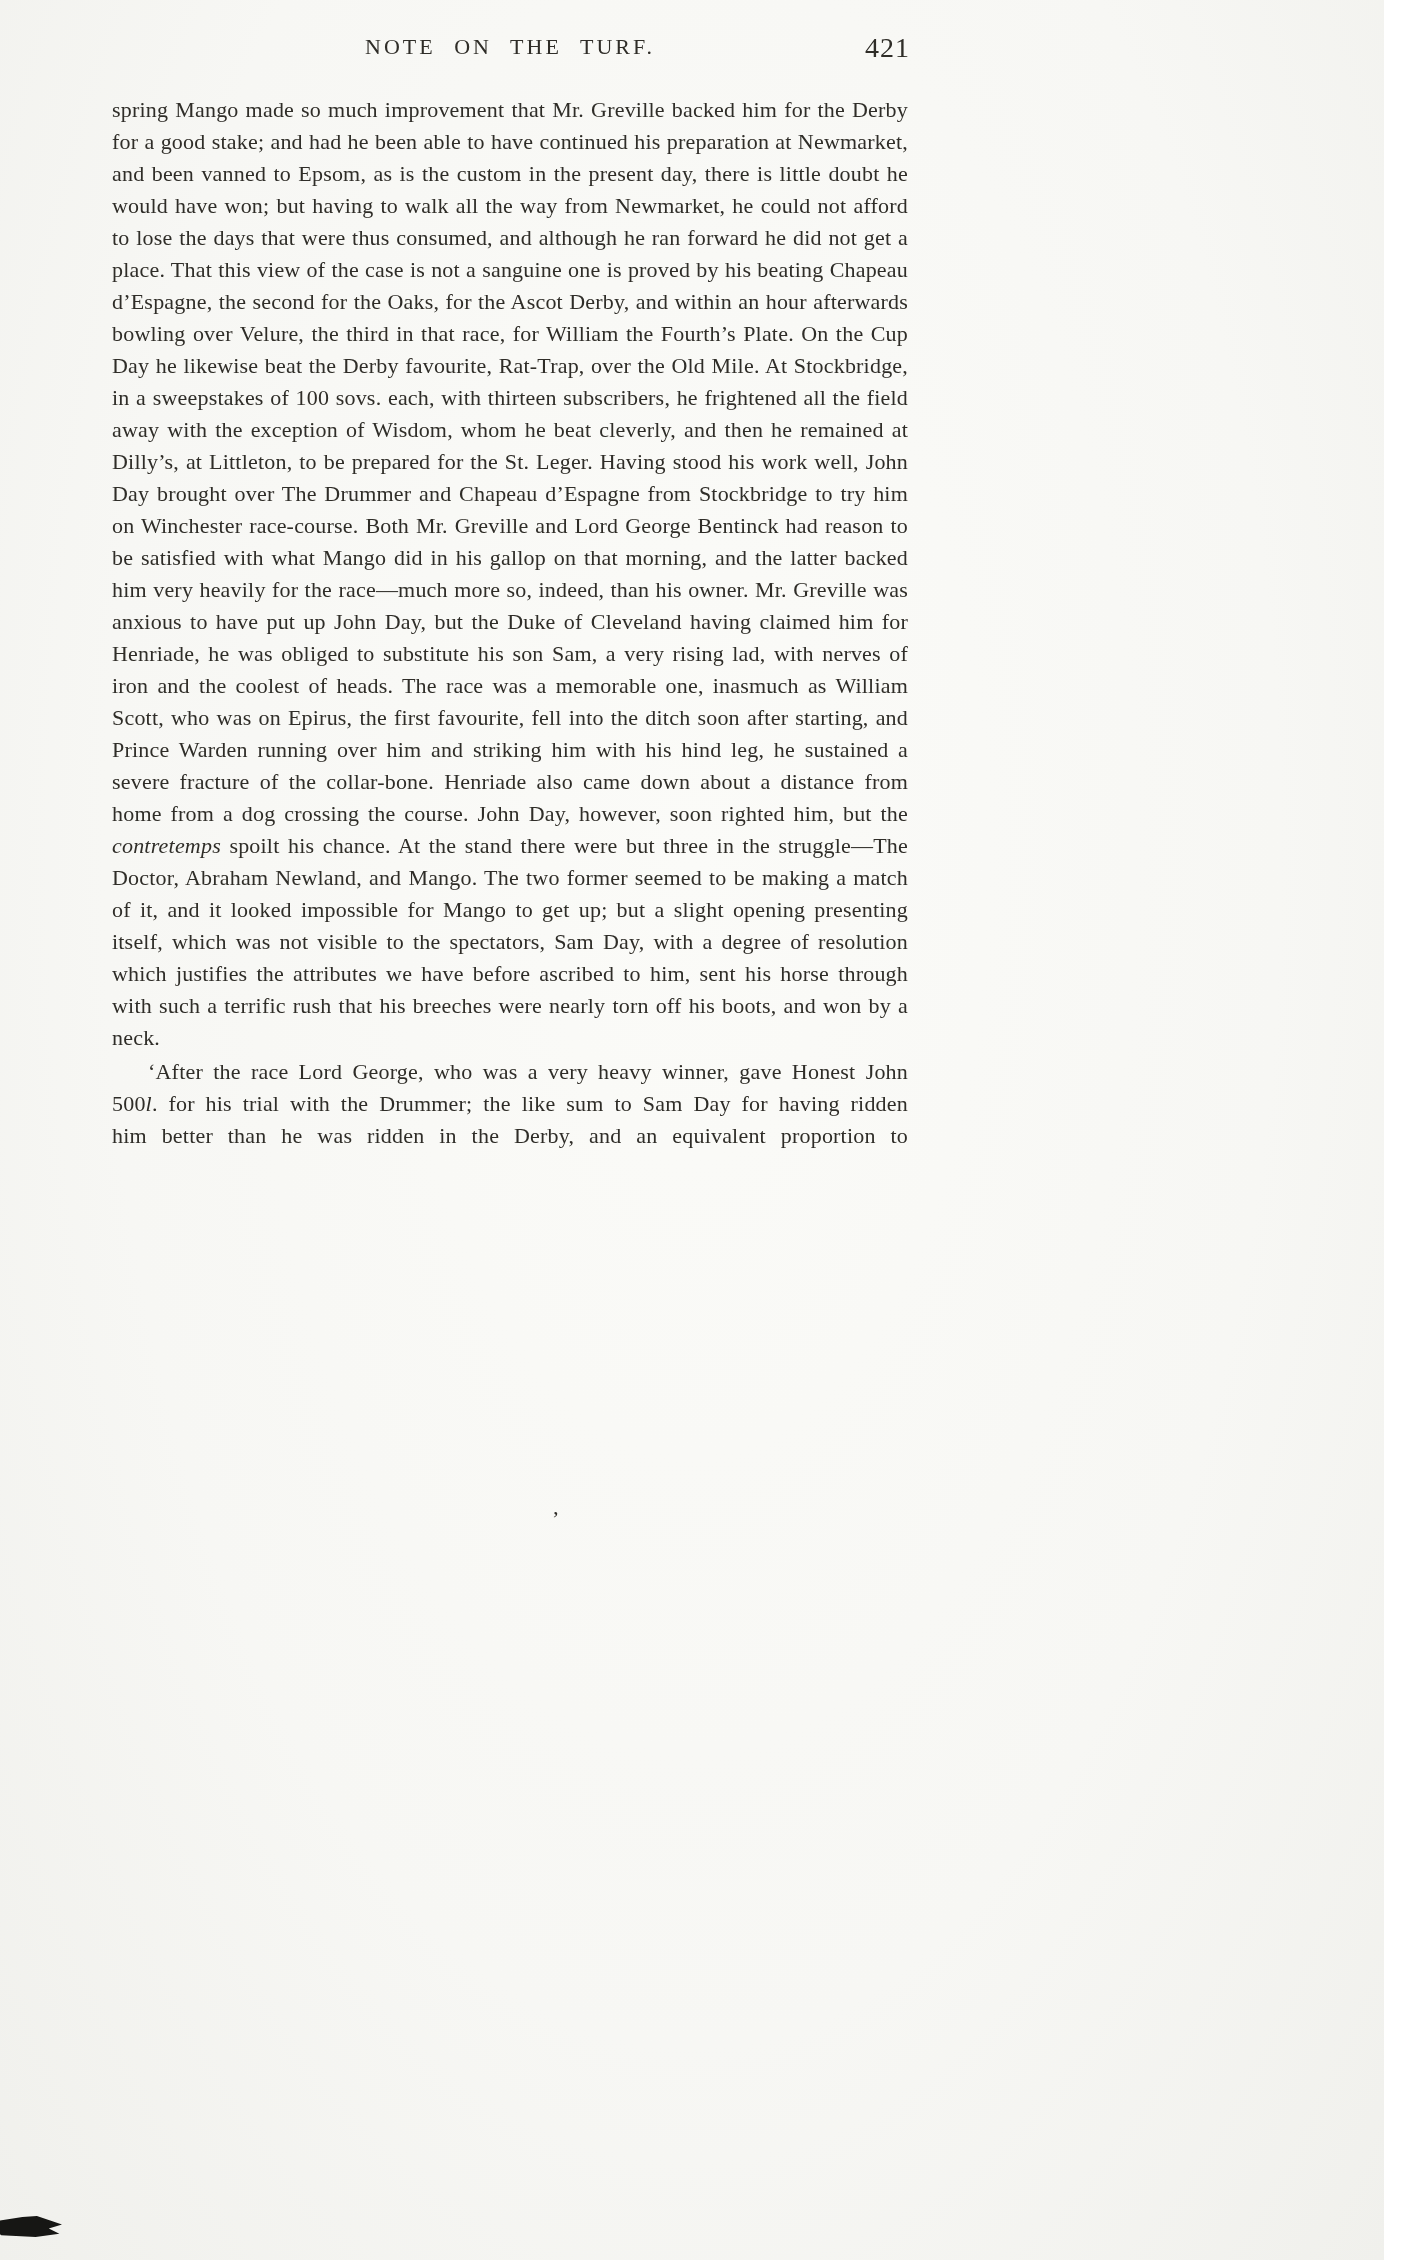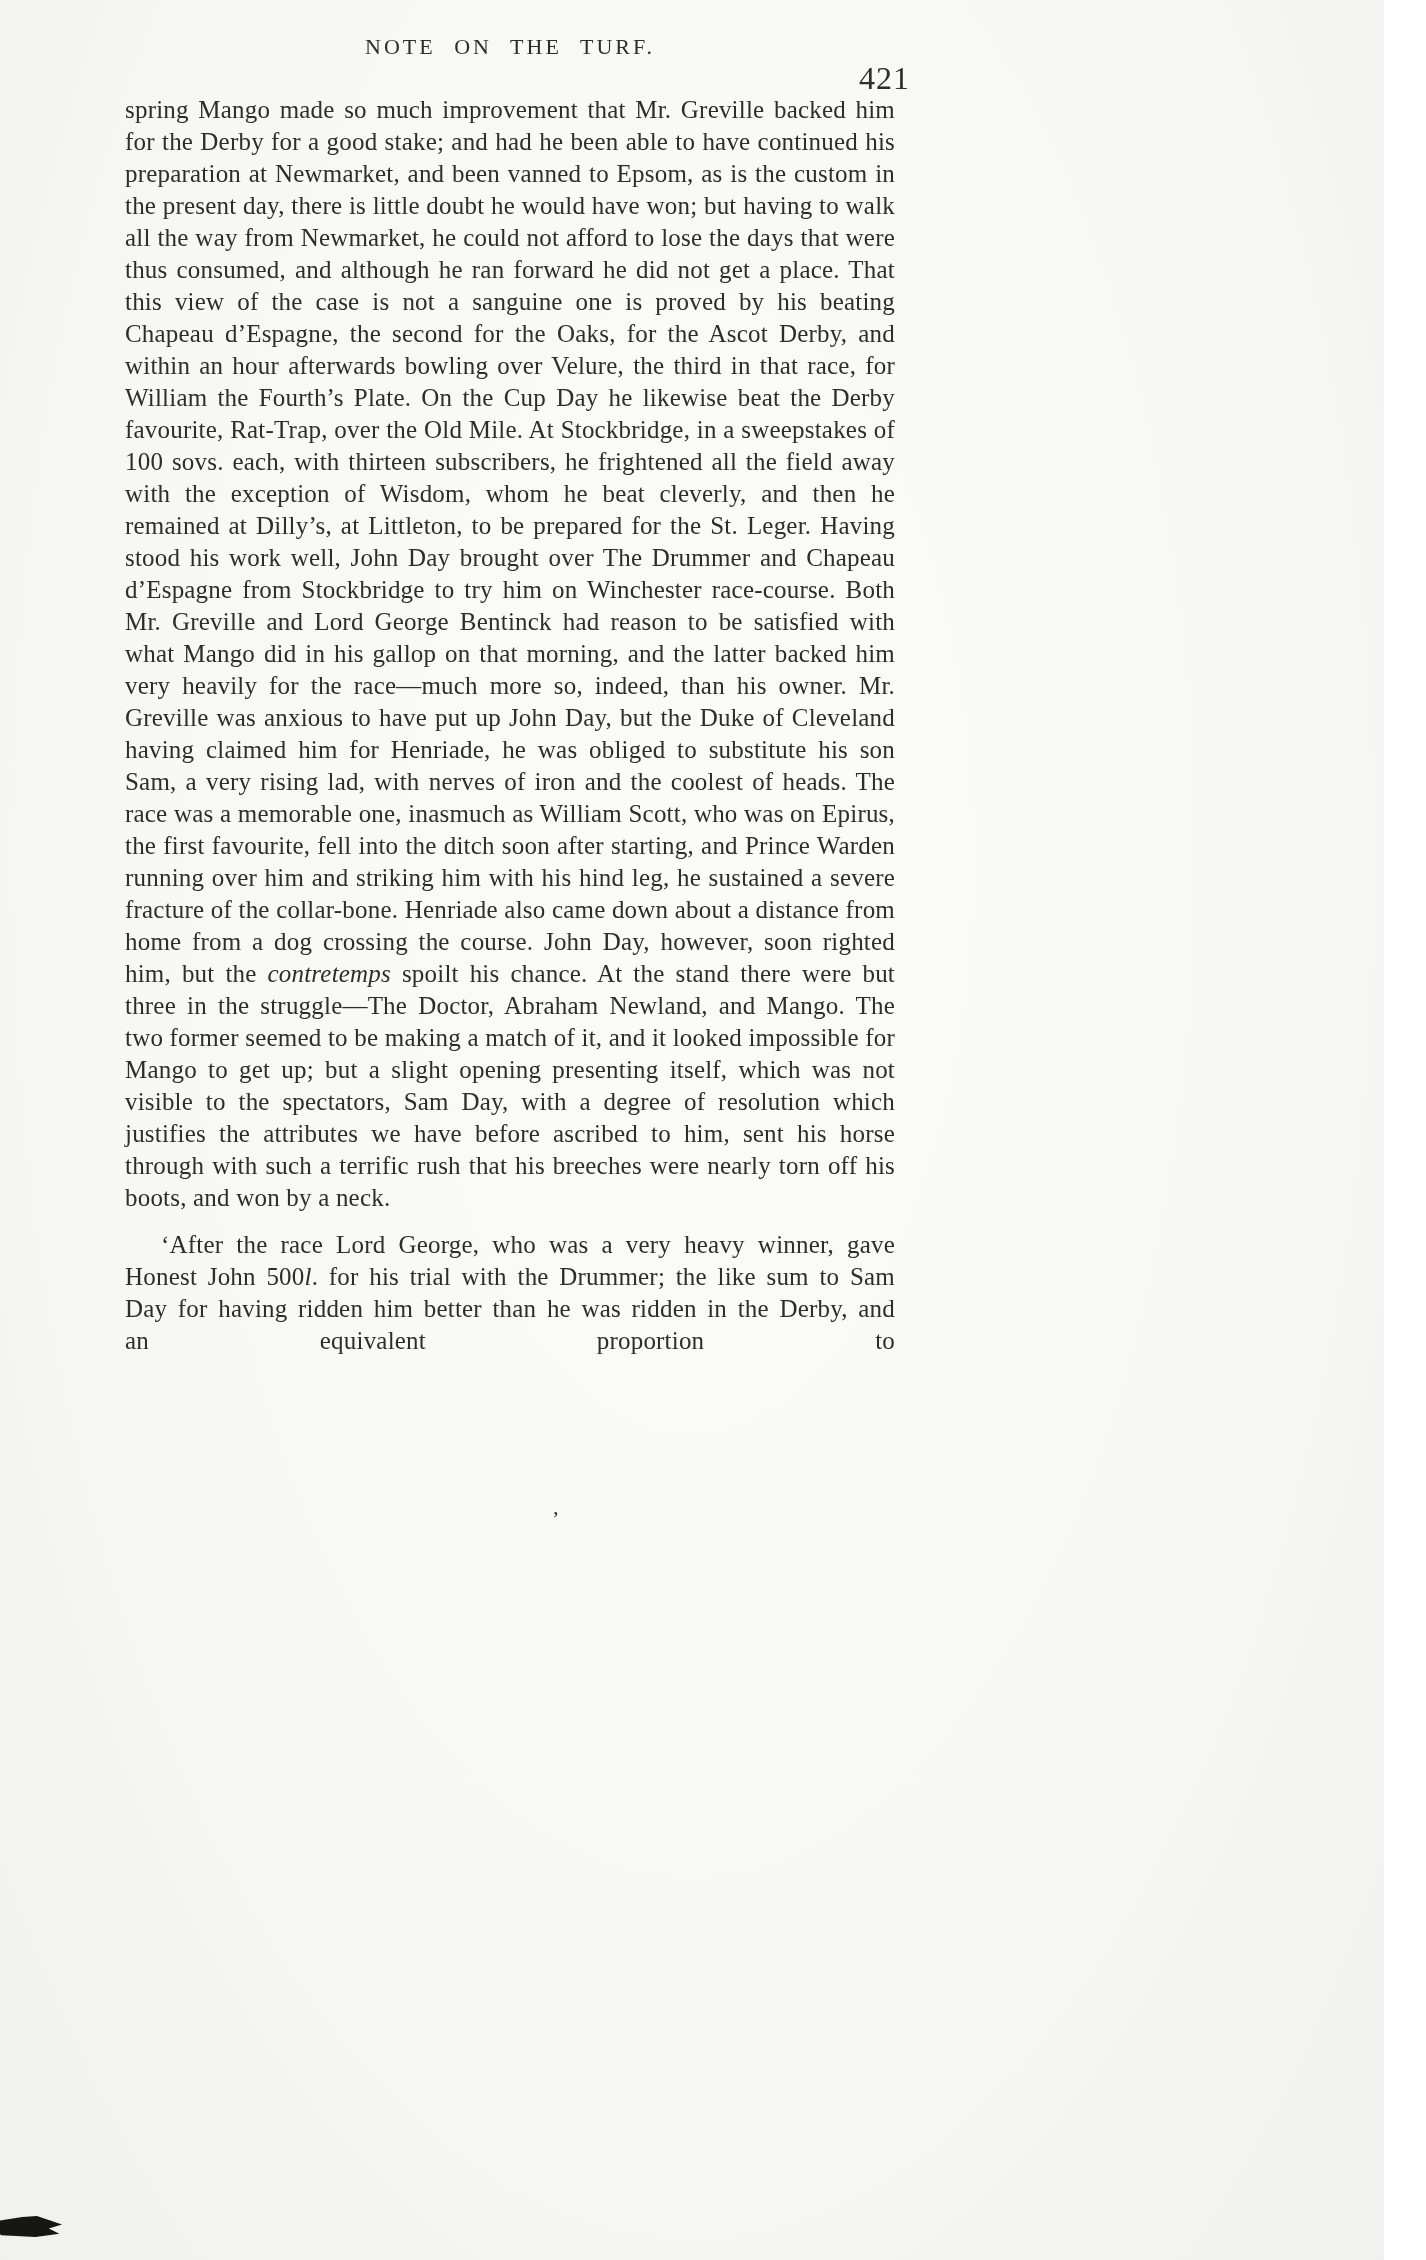--- a/index.html
+++ b/index.html
@@ -29,31 +29,30 @@
     text-align: center;
     font-size: 22px;
     letter-spacing: 3px;
     word-spacing: 10px;
     color: var(--ink, #2f2d28);
   }
   .page-number {
     position: absolute;
     right: 0;
     top: -2px;
-    font-size: 32px;
+    font-size: 28px;
     letter-spacing: 1px;
     color: var(--ink, #2f2d28);
-    margin-top: 28px;
   }
   .page-body {
     margin-top: 24px;
   }
   p.para {
-    margin: 15px;
-    font-size: 25px;
+    margin: 2px;
+    font-size: 22px;
     line-height: 32px;
     text-align: justify;
     color: var(--ink, #2f2d28);
     letter-spacing: 0.2px;
   }
   p.para i {
     font-style: italic;
   }
   p.indent {
     text-indent: 36px;

